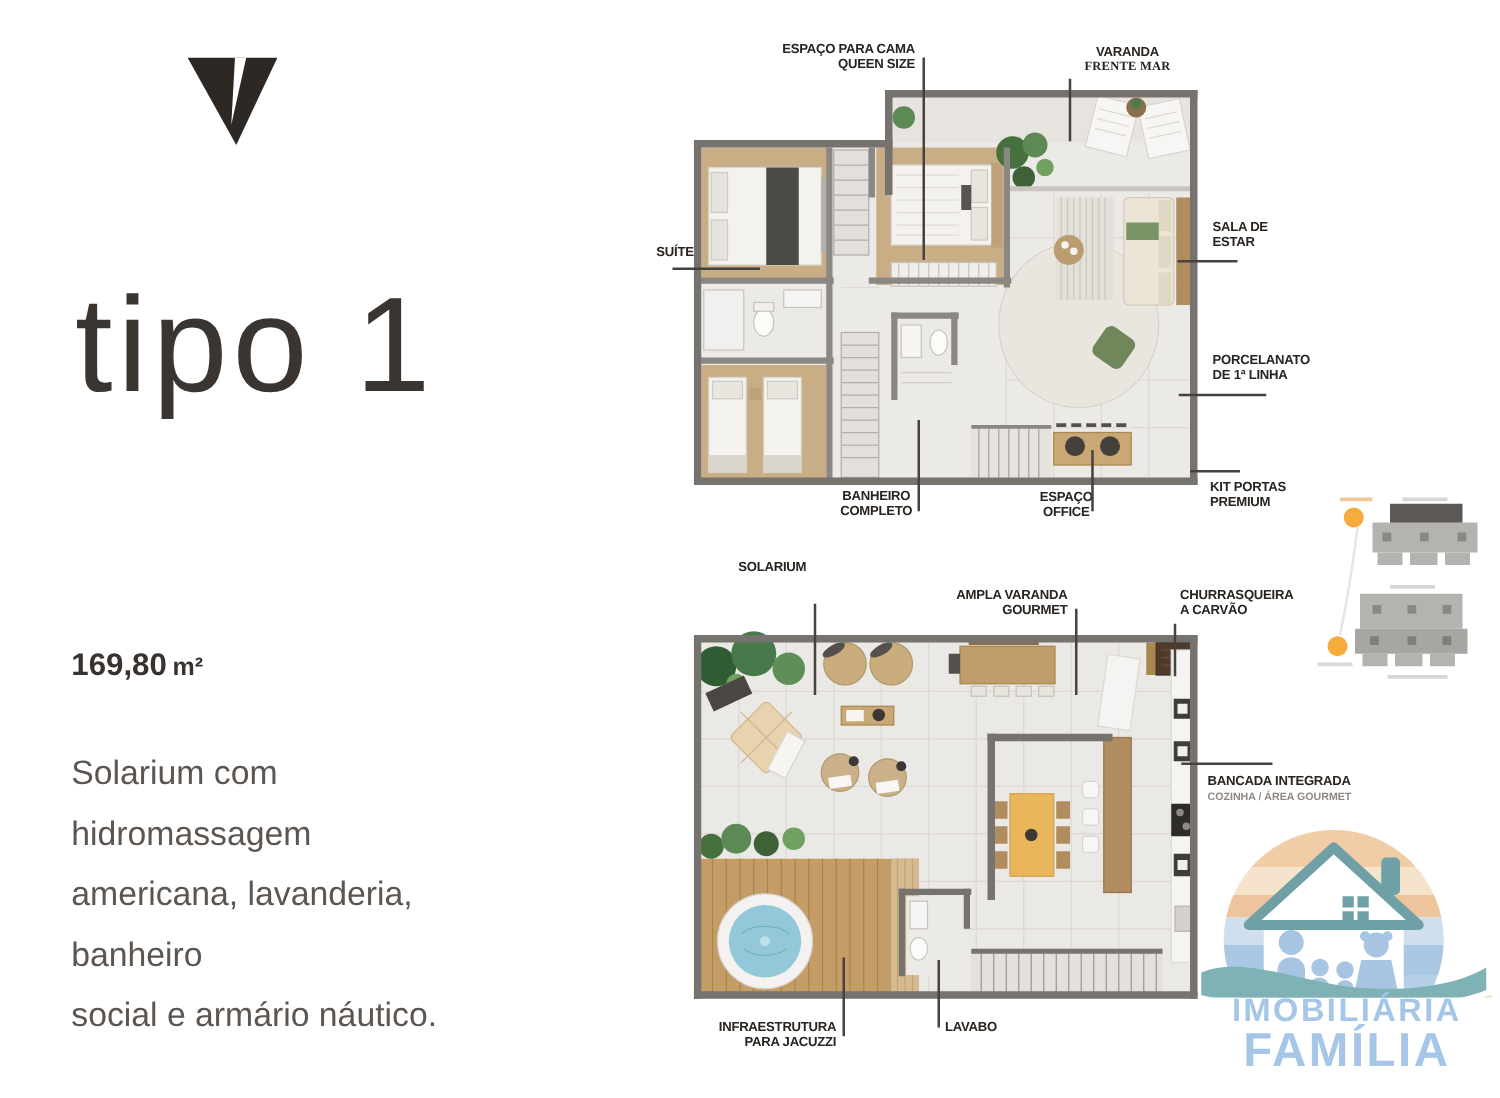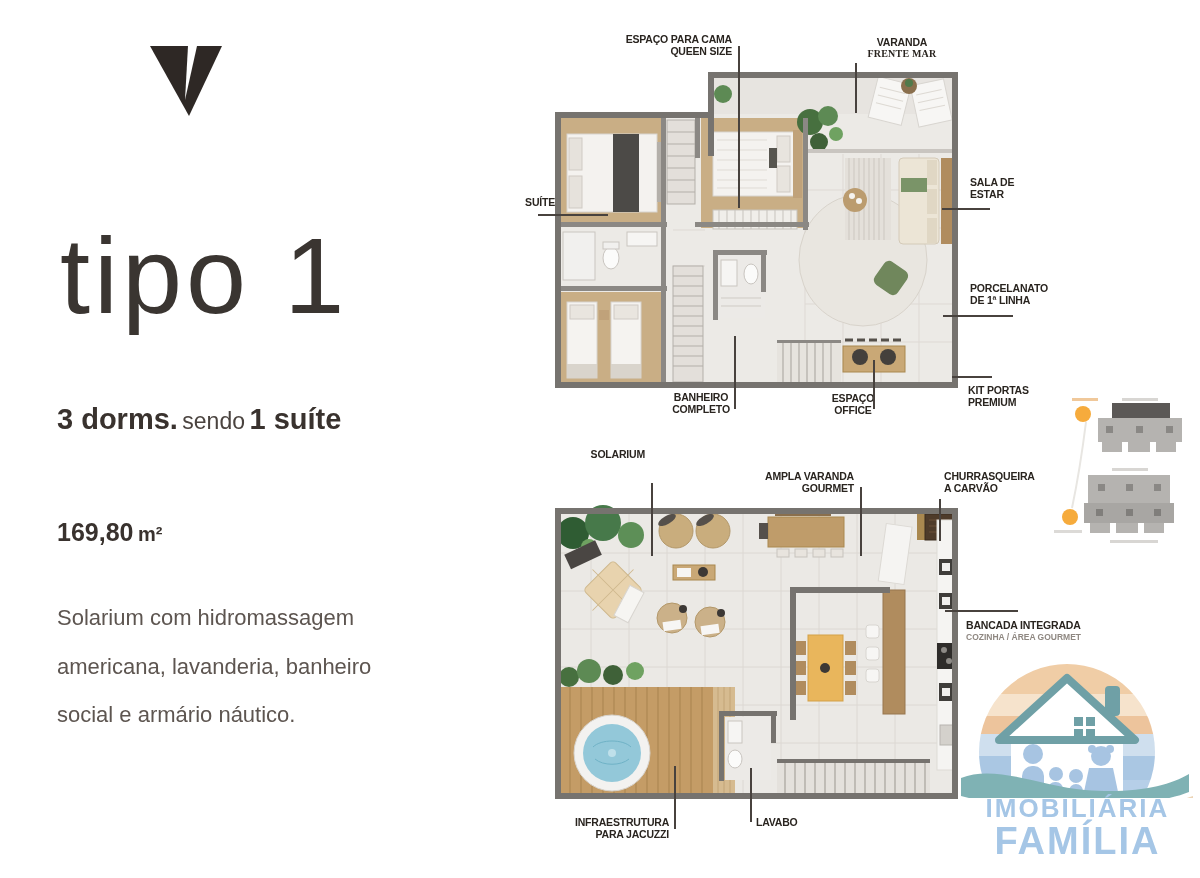--- a/index.html
+++ b/index.html
@@ -12,21 +12,21 @@
   .brand-sub{left:60px;top:160px;font-size:108px;font-weight:400;letter-spacing:4px;color:#3a3531;line-height:1.25;margin-top:48px;}
   .spec-line{left:57px;white-space:nowrap;color:#39322e;}
   .spec1{top:403px;}
   .spec2{top:448px;}
   .spec-bold{font-size:29px;font-weight:700;}
   .spec-reg{font-size:23px;font-weight:400;color:#4a433f;}
   .spec-plus{font-size:20px;font-weight:400;color:#4a433f;}
   .area-line{left:57px;top:518px;white-space:nowrap;color:#39322e;}
   .area-val{font-size:25px;font-weight:700;}
   .area-unit{font-size:20px;font-weight:700;}
-  .desc{left:57px;top:594px;width:320px;font-size:22px;line-height:48.5px;color:#5d5550;}
+  .desc{left:57px;top:594px;width:320px;font-size:27px;line-height:48.5px;color:#5d5550;}
 
   
   .lbl{position:absolute;font-weight:700;font-size:10.5px;line-height:12px;color:#29241ف;}
   .lbl, .lbl div{color:#29241f;letter-spacing:-0.2px;}
   .lbl .sub-sm{font-size:10px;letter-spacing:0.2px;font-family:Liberation Serif, serif;}
   .lbl .sub-gray{font-size:8.5px;color:#8f8882;letter-spacing:0;}
   .t-r{text-align:right;} .t-c{text-align:center;} .t-l{text-align:left;}
   .lead{position:absolute;background:#48423e;}
 
   
@@ -40,25 +40,20 @@
 
 <div class="canvas">
 
   <svg class="abs" style="left:150px;top:46px" width="72" height="72" viewBox="0 0 72 72">
     <polygon points="0,0 72,0 39,70" fill="#2e2825"></polygon>
     <polygon points="38,0 47,0 35,54" fill="#ffffff"></polygon>
   </svg>
 
   <div class="abs brand-sub">tipo 1</div>
 
-  <div class="abs spec-line spec1">
-    <span class="spec-bold">3 dorms.</span>
-    <span class="spec-reg">sendo</span>
-    <span class="spec-bold">1 suíte</span>
-  </div>
   <div class="abs area-line">
     <span class="area-val">169,80</span>
     <span class="area-unit">m²</span>
   </div>
 
   <div class="abs desc">
     <div>Solarium com hidromassagem</div>
     <div>americana, lavanderia, banheiro</div>
     <div>social e armário náutico.</div>
   </div>

